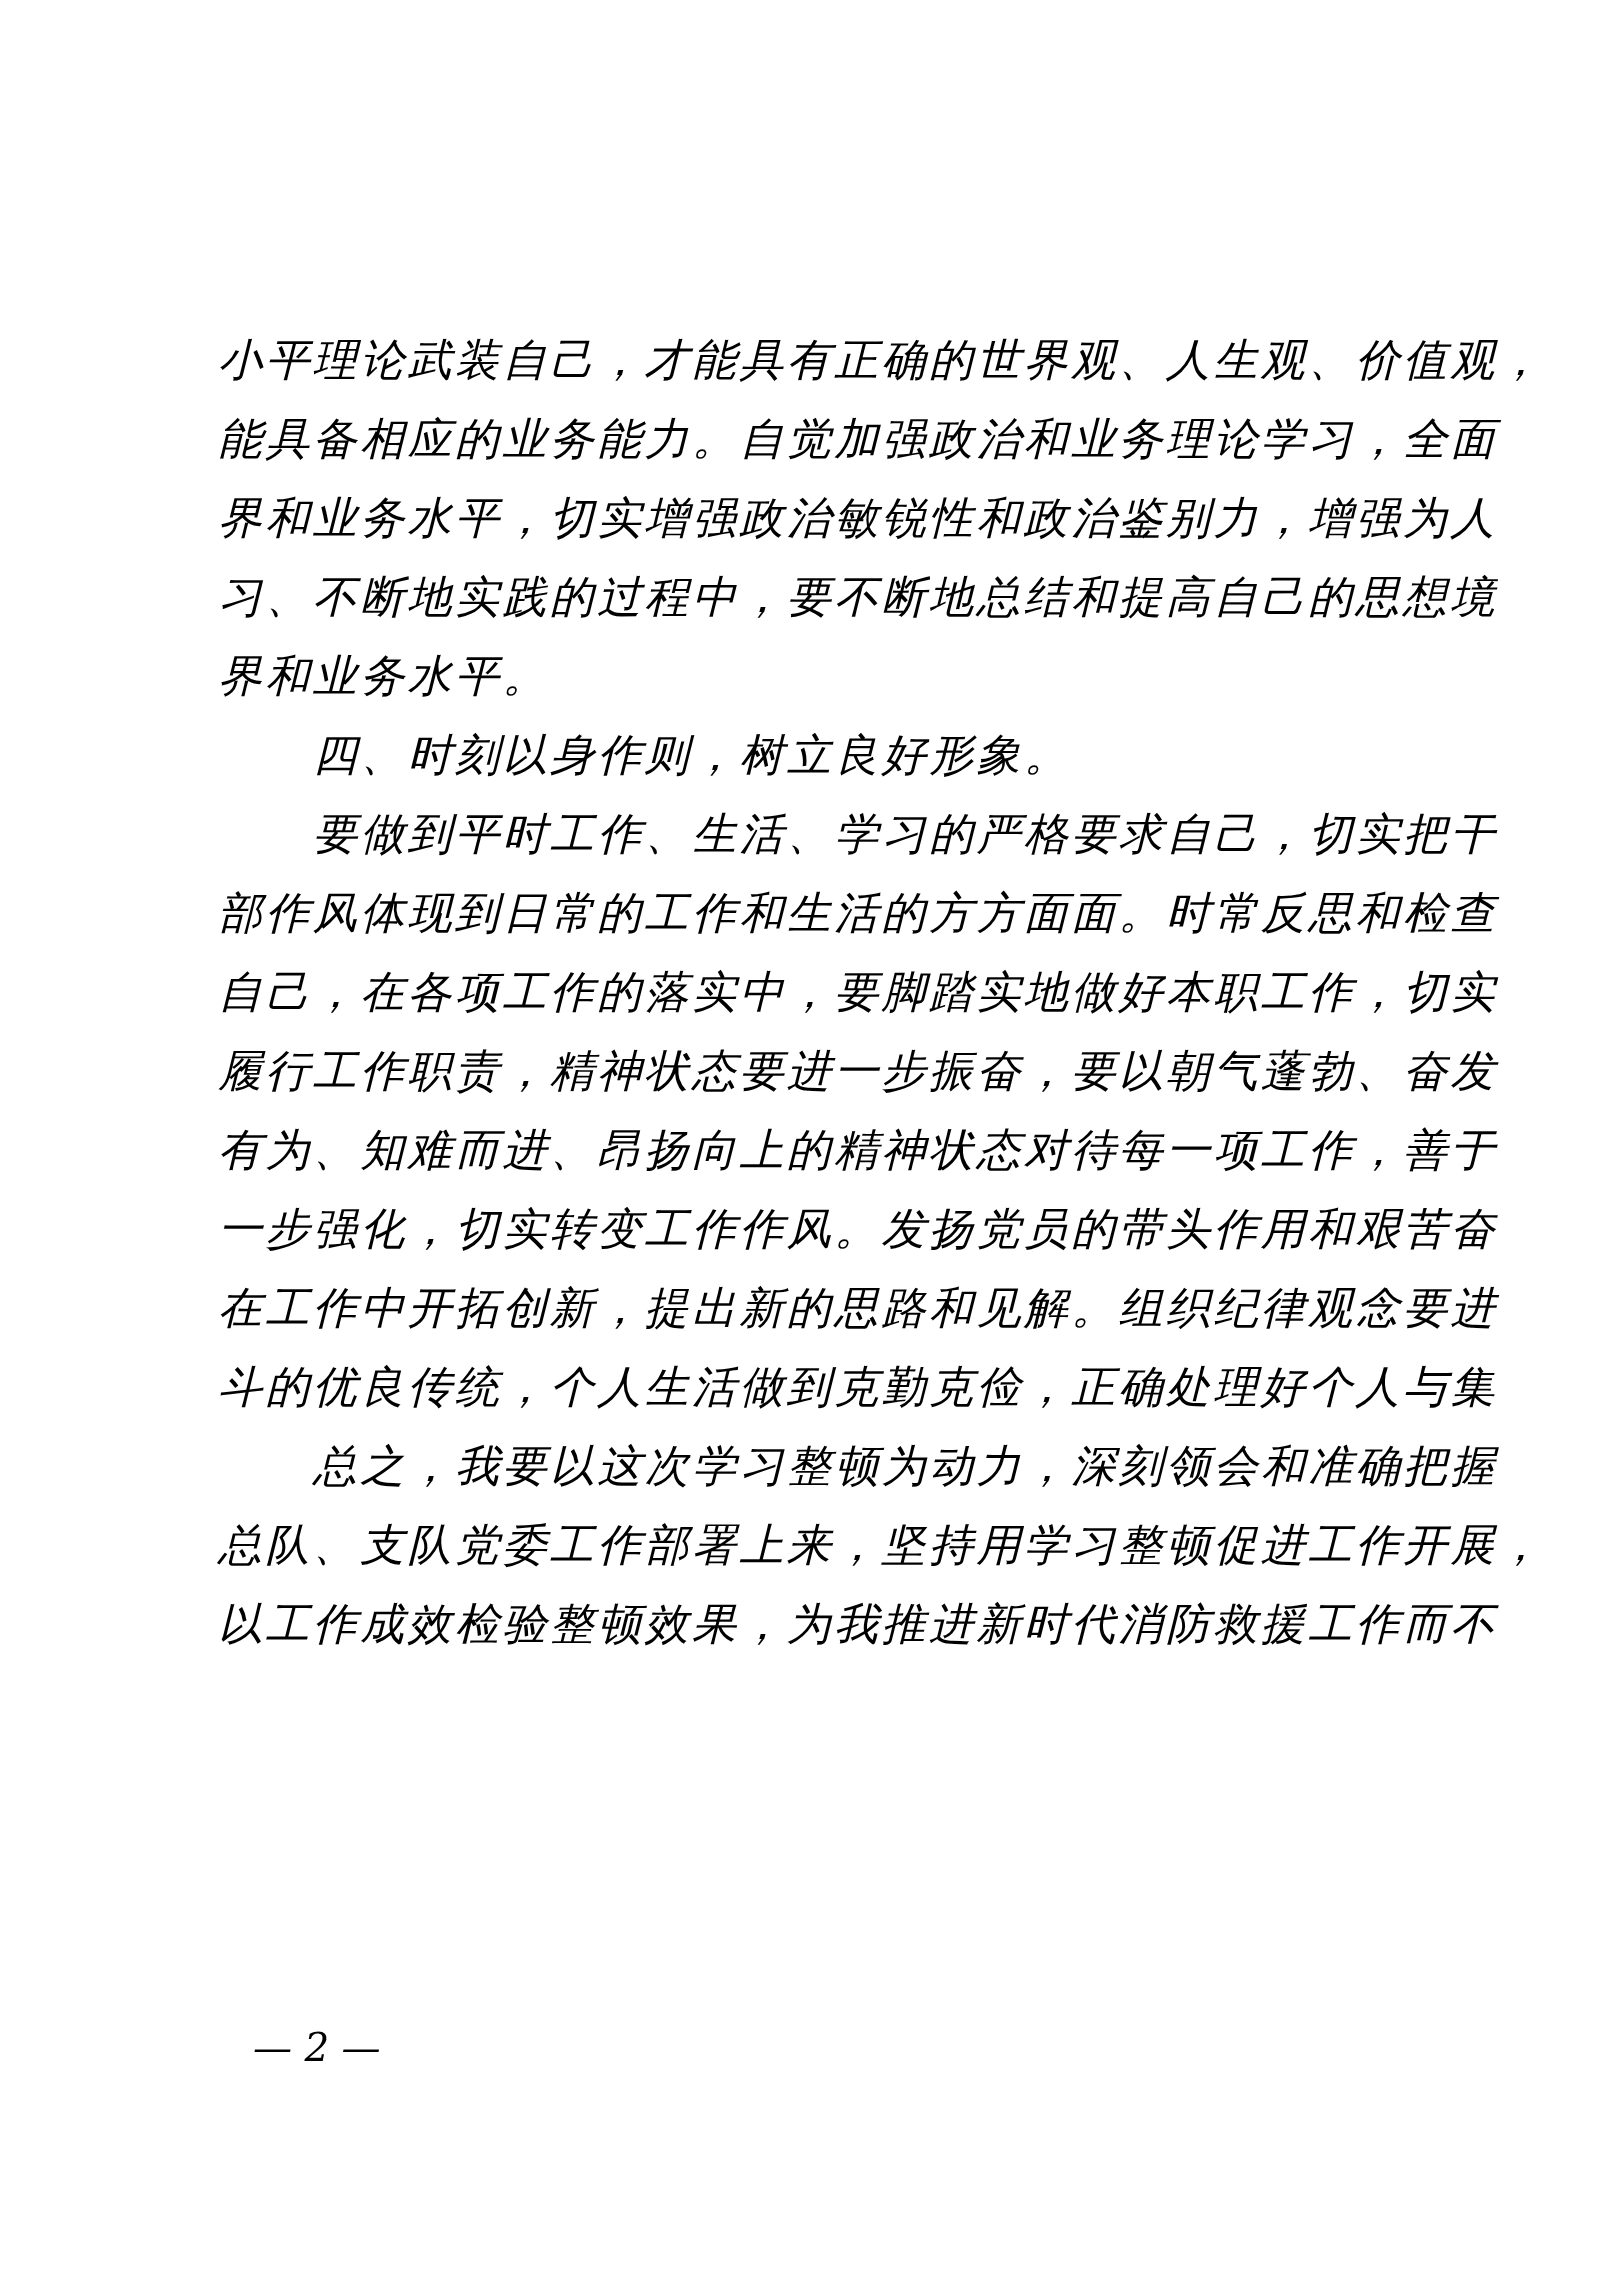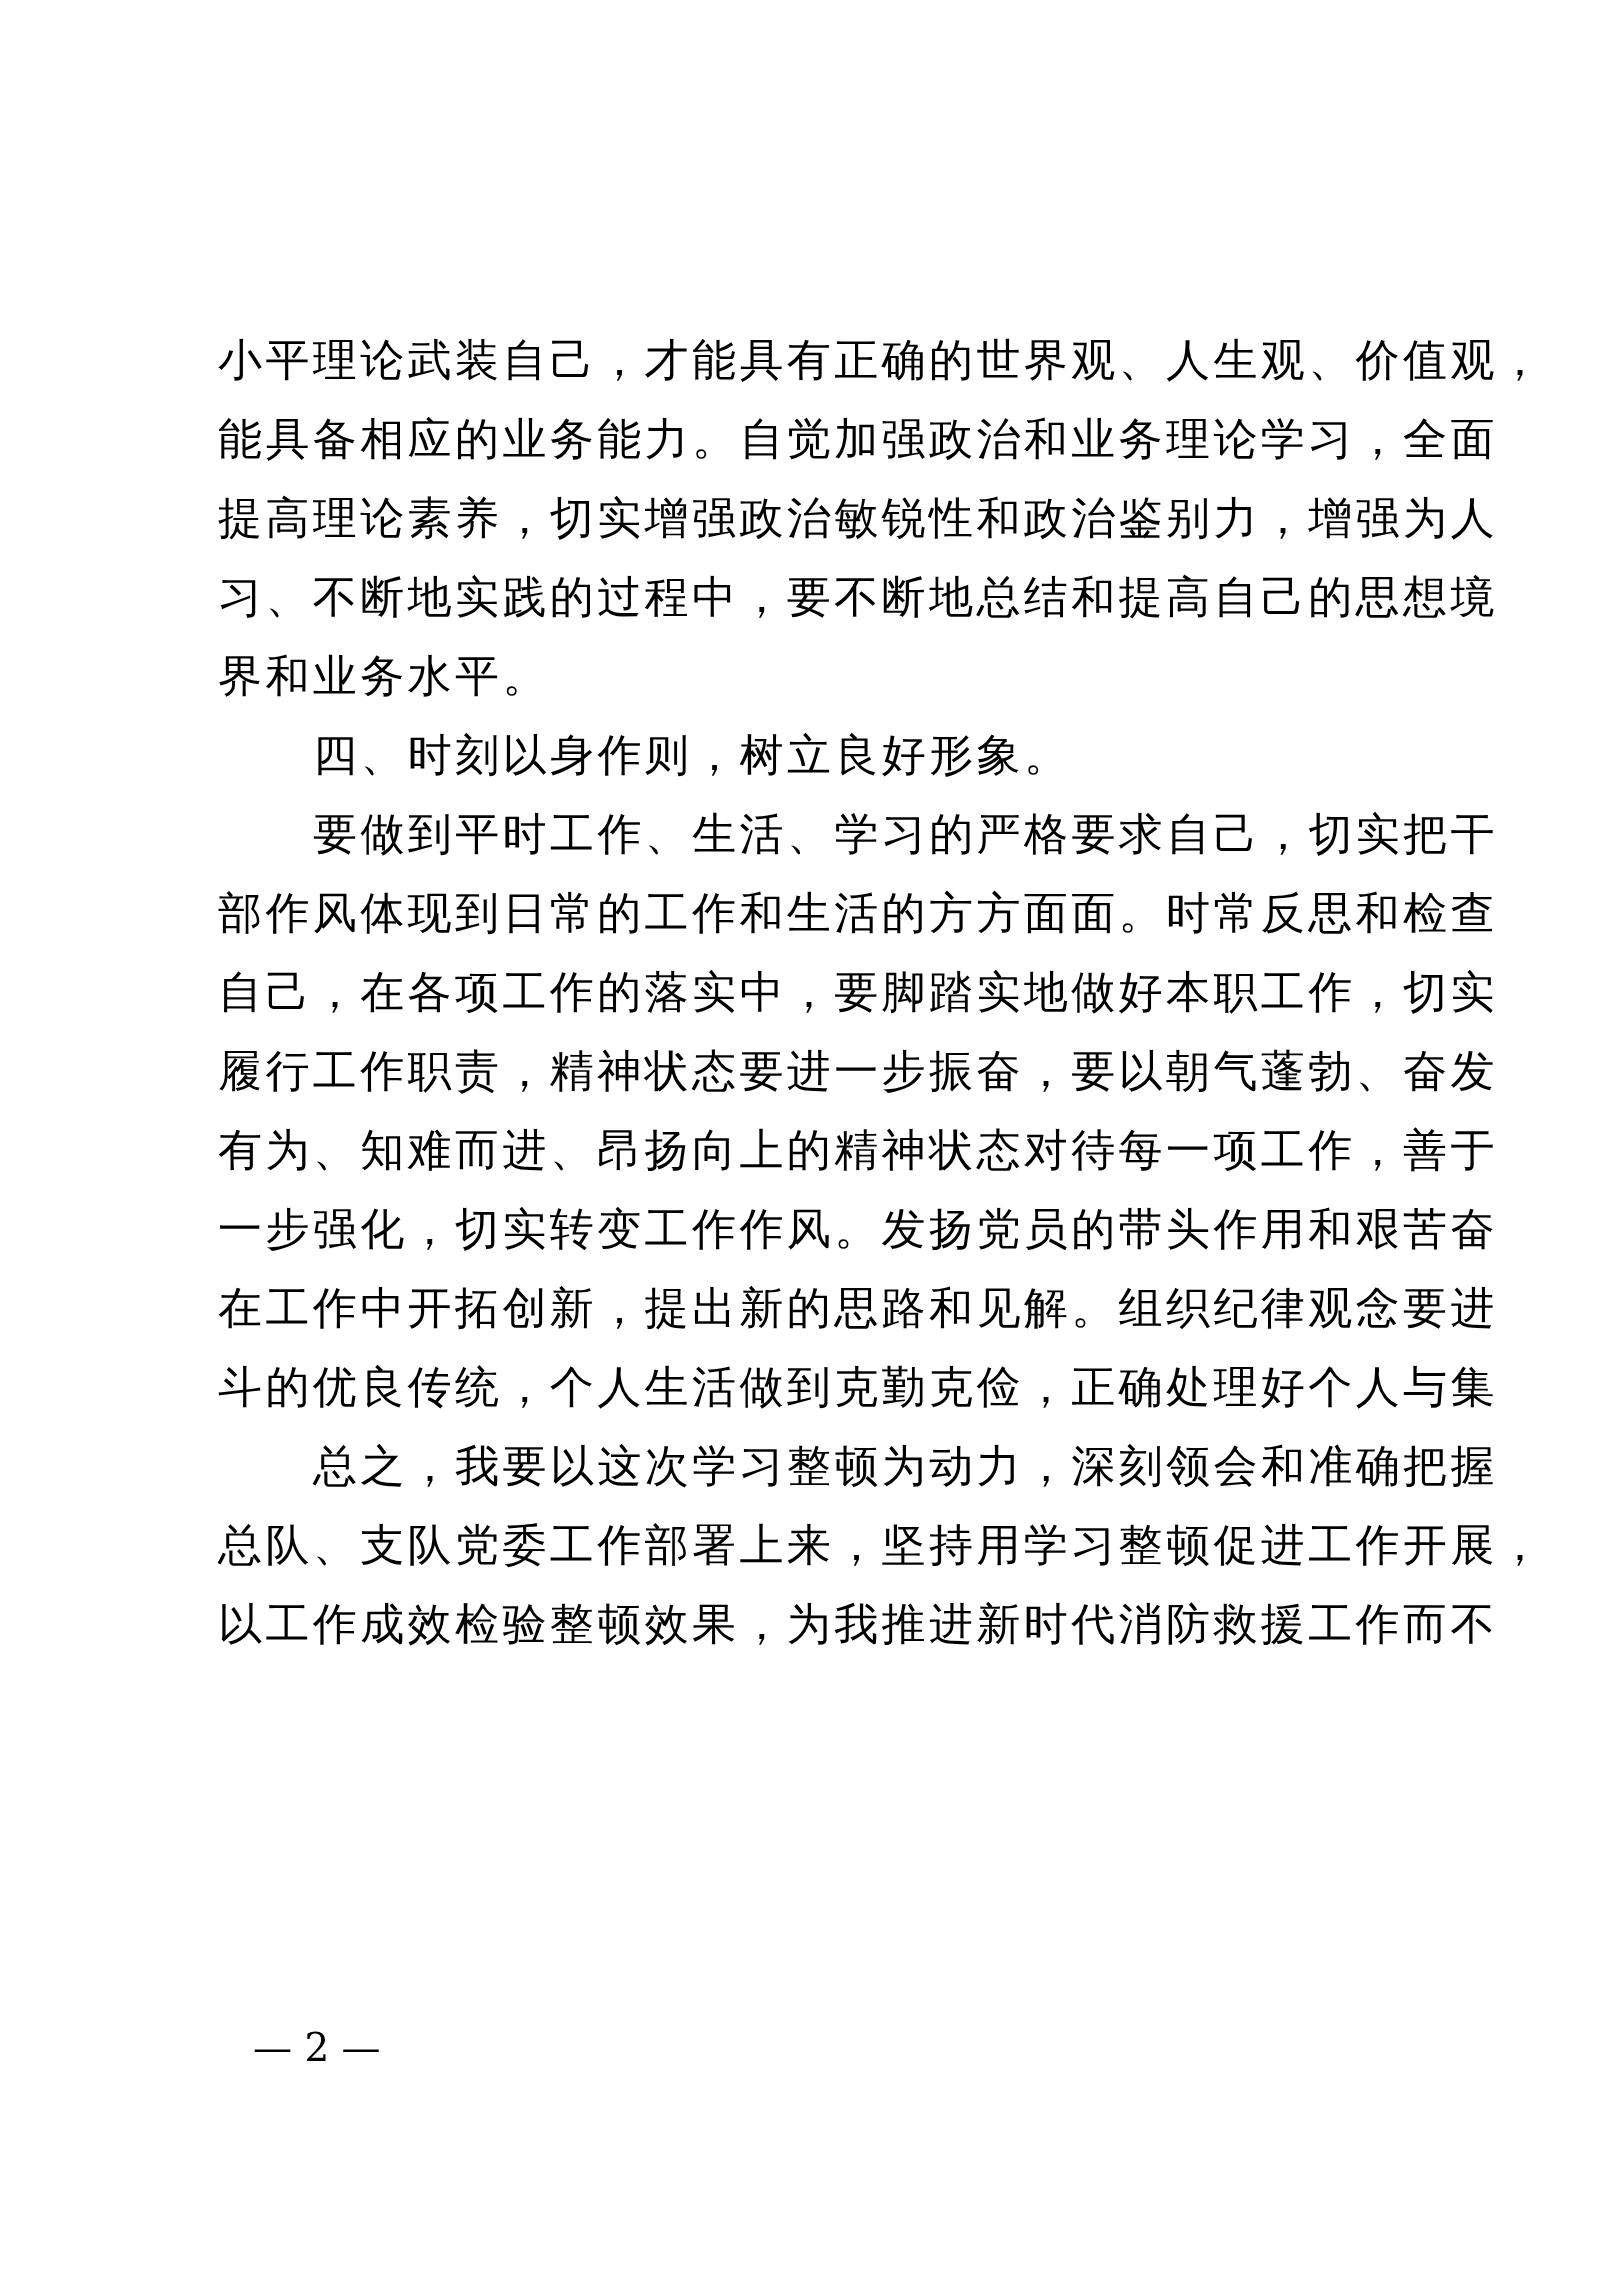--- a/index.html
+++ b/index.html
@@ -12,20 +12,21 @@
       height: 2293px;
       position: relative;
       overflow: hidden;
     }
     .page {
       position: absolute;
       left: 0; top: 0;
       width: 1621px;
       height: 2293px;
       background: #ffffff;
+      font-style: italic;
     }
     .body-text {
       position: absolute;
       left: 218px;
       top: 320px;
       width: 1215px;
       color: #000000;
       font-family: "DejaVu Sans", "Liberation Sans", sans-serif;
       font-size: 44px;
       line-height: 79px;
@@ -49,21 +50,21 @@
       white-space: pre;
     }
   </style>
 </head>
 <body>
 
 <div class="page">
   <div class="body-text">
     <span class="line">小平理论武装自己，才能具有正确的世界观、人生观、价值观，</span>
     <span class="line">能具备相应的业务能力。自觉加强政治和业务理论学习，全面</span>
-    <span class="line">提高理论素养，切实增强政治敏锐性和政治鉴别力，增强为人</span>
+    <span class="line">界和业务水平，切实增强政治敏锐性和政治鉴别力，增强为人</span>
     <span class="line">习、不断地实践的过程中，要不断地总结和提高自己的思想境</span>
     <span class="line">界和业务水平。</span>
     <span class="line indent">四、时刻以身作则，树立良好形象。</span>
     <span class="line indent">要做到平时工作、生活、学习的严格要求自己，切实把干</span>
     <span class="line">部作风体现到日常的工作和生活的方方面面。时常反思和检查</span>
     <span class="line">自己，在各项工作的落实中，要脚踏实地做好本职工作，切实</span>
     <span class="line">履行工作职责，精神状态要进一步振奋，要以朝气蓬勃、奋发</span>
     <span class="line">有为、知难而进、昂扬向上的精神状态对待每一项工作，善于</span>
     <span class="line">一步强化，切实转变工作作风。发扬党员的带头作用和艰苦奋</span>
     <span class="line">在工作中开拓创新，提出新的思路和见解。组织纪律观念要进</span>

